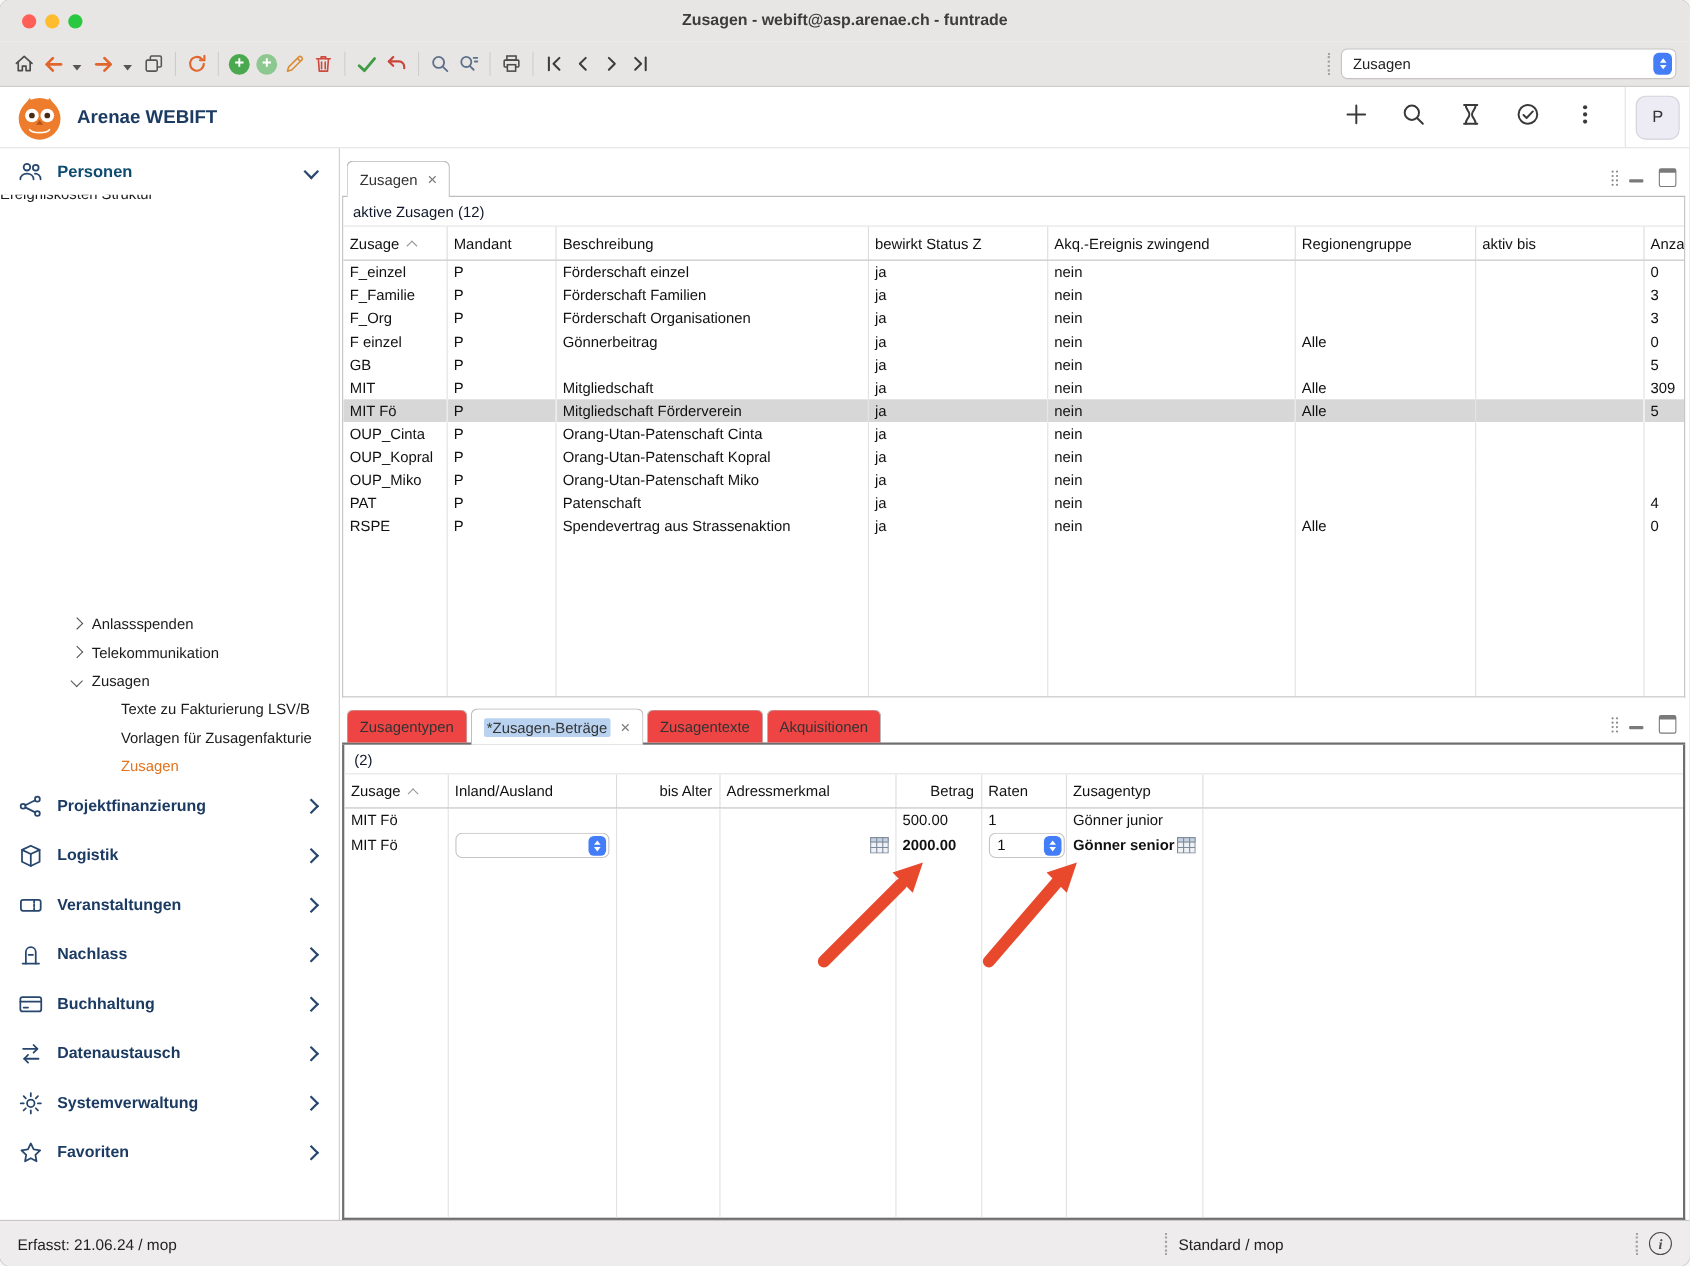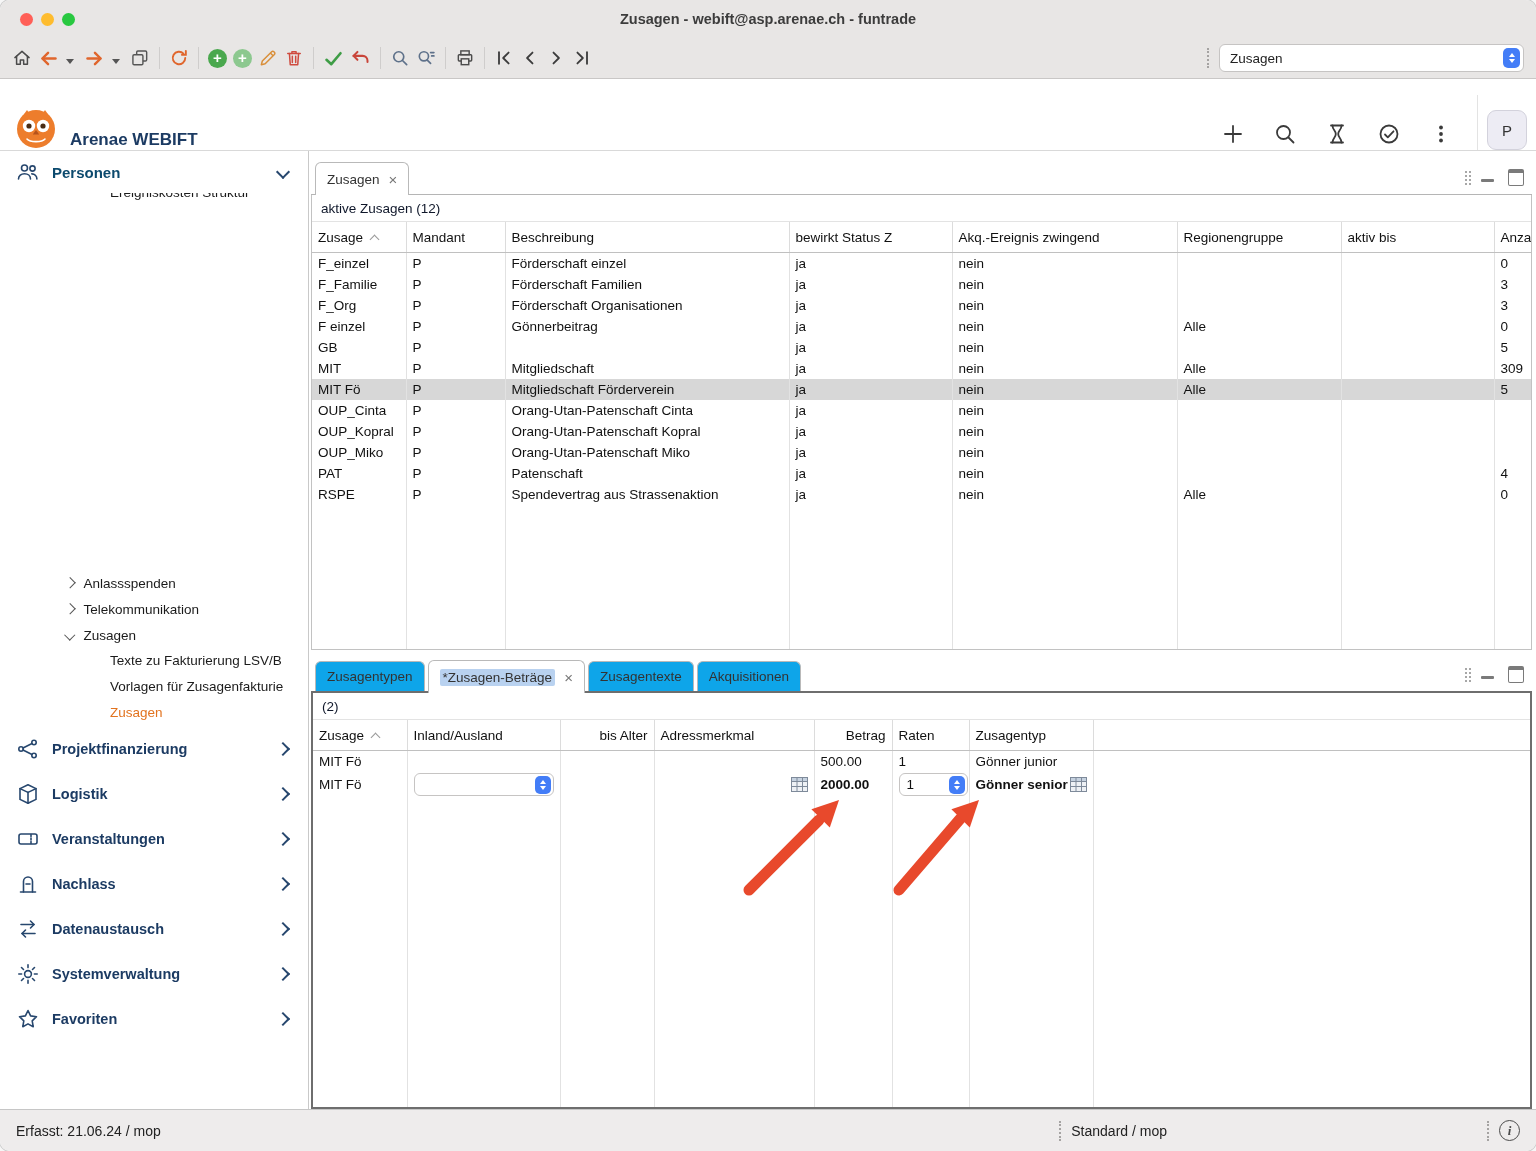--- a/index.html
+++ b/index.html
@@ -21,35 +21,35 @@
   .gplus{width:19px;height:19px;border-radius:50%;background:#4aa84e;color:#fff;font-size:15px;line-height:18px;text-align:center;font-weight:bold;}
   .gplus.light{background:#8cc88f;}
   .toolbar-spacer{flex:1;}
   .dotsep{border-left:2px dotted #a5a3a2;height:20px;margin:0 10px;flex:none;}
   .combo{width:290px;height:26px;background:#fff;border:1px solid #c6c4c3;border-radius:6px;display:flex;align-items:center;justify-content:space-between;padding:0 3px 0 10px;font-size:13.5px;color:#222;flex:none;}
   .stepper{width:17px;height:20px;background:#437df7;border-radius:5px;display:flex;flex-direction:column;align-items:center;justify-content:center;gap:2px;flex:none;}
   .stepper .up{width:0;height:0;border-left:3.5px solid transparent;border-right:3.5px solid transparent;border-bottom:4px solid #fff;}
   .stepper .down{width:0;height:0;border-left:3.5px solid transparent;border-right:3.5px solid transparent;border-top:4px solid #fff;}
 
   
-  .appheader{height:55px;background:#fff;border-bottom:1px solid #d9d9d9;display:flex;align-items:flex-end;padding:16px 0 0 14px;flex:none;}
+  .appheader{height:55px;background:#fff;border-bottom:1px solid #d9d9d9;display:flex;align-items:center;padding:0 0 0 14px;flex:none;}
   .appname{font-size:17px;font-weight:bold;color:#1c3b63;margin-left:12px;}
   .hicons{margin-left:auto;display:flex;align-items:center;gap:28px;padding-right:24px;}
   .hdivider{width:1px;height:55px;background:#e3e3e3;}
   .avatarwrap{width:58px;display:flex;align-items:center;justify-content:center;}
   .avatar{width:38px;height:38px;border-radius:9px;background:#edecf4;border:1px solid #d3d2dc;color:#333;font-size:15px;display:flex;align-items:center;justify-content:center;}
 
   
   .main{flex:1;display:flex;min-height:0;}
   .sidebar{width:308px;border-right:1px solid #c9c9c9;overflow:hidden;flex:none;display:flex;flex-direction:column;background:#fff;}
   .navroot{height:42px;display:flex;align-items:center;padding:0 20px 0 16px;flex:none;}
   .navroot .lbl{font-size:15px;font-weight:bold;color:#0c4a6e;margin-left:12px;flex:1;}
   .tree{height:533px;overflow:hidden;flex:none;}
   .treelist{margin-top:-13px;}
-  .titem{height:26px;line-height:26px;font-size:13.5px;color:#1b1b1b;padding-left:110px;white-space:nowrap;overflow:hidden;}
+  .titem{height:26px;line-height:26px;font-size:13.5px;color:#1b1b1b;white-space:nowrap;overflow:hidden;}
   .tgroup{height:26px;display:flex;align-items:center;gap:10px;padding-left:66px;font-size:13.5px;color:#1b1b1b;}
   .tchild{padding-left:110px;}
   .tchild.sel{color:#e2731f;}
   .chev{width:6.5px;height:6.5px;border-right:1.6px solid #555;border-bottom:1.6px solid #555;display:inline-block;flex:none;}
   .chev.right{transform:rotate(-45deg);}
   .chev.down{transform:rotate(45deg);}
   .chevnav{width:8px;height:8px;border-right:2px solid #27476e;border-bottom:2px solid #27476e;display:inline-block;flex:none;}
   .chevnav.right{transform:rotate(-45deg);}
   .chevnav.down{transform:rotate(45deg);}
   .navsec{height:45px;display:flex;align-items:center;padding:0 20px 0 16px;}
@@ -57,21 +57,21 @@
   .nico circle,.nico path,.nico rect,.nico line,.nico polyline{stroke:#27476e;fill:none;stroke-width:1.6;stroke-linecap:round;stroke-linejoin:round;}
 
   .content{flex:1;min-width:0;display:flex;flex-direction:column;padding:10px 4px 0 2px;background:#fff;}
 
   
   .panel{display:flex;flex-direction:column;position:relative;}
   .top-panel{height:489px;flex:none;}
   .bottom-panel{flex:1;margin-top:8px;min-height:0;}
   .tabbar{height:33px;display:flex;align-items:flex-end;padding-left:4px;position:relative;border-bottom:1px solid #b5b5b5;flex:none;}
   .bottom-panel .tabbar{border-bottom:2px solid #6e6e6e;}
-  .tab{height:29px;display:flex;align-items:center;padding:0 11px;font-size:13.5px;color:#333;border:1px solid #b9b9b9;border-bottom:none;border-radius:6px 6px 0 0;margin-right:3px;background:#0ea5e9;}
+  .tab{height:29px;display:flex;align-items:center;padding:0 11px;font-size:13.5px;color:#333;border:1px solid #b9b9b9;border-bottom:none;border-radius:6px 6px 0 0;margin-right:3px;background:#ef4444;}
   .tab.active{background:#fff;height:32px;margin-bottom:-1px;z-index:2;}
   .bottom-panel .tab.active{margin-bottom:-2px;}
   .tab-close{color:#777;font-size:15px;margin-left:9px;}
   .sel-blue{background:#b9d2f0;padding:1px 3px;border-radius:2px;}
   .panel-controls{position:absolute;right:8px;top:8px;display:flex;align-items:center;gap:14px;}
   .dots8{width:2px;height:2px;background:#8a8a8a;border-radius:50%;box-shadow:4px 0 0 #8a8a8a,0 4px 0 #8a8a8a,4px 4px 0 #8a8a8a,0 8px 0 #8a8a8a,4px 8px 0 #8a8a8a,0 12px 0 #8a8a8a,4px 12px 0 #8a8a8a;margin-bottom:12px;}
   .minbar{width:13px;height:3px;background:#7a7a7a;border-radius:1px;margin-top:6px;}
   .maxwin{width:14px;height:12px;border:1.5px solid #7a7a7a;border-top-width:4px;border-radius:2px;}
   .panel-box{flex:1;border:1px solid #c2c2c2;border-top:none;min-height:0;display:flex;flex-direction:column;overflow:hidden;background:#fff;}
   .bottom-panel .panel-box{border:2px solid #6e6e6e;border-top:none;}
@@ -418,20 +418,29 @@
         <span class="lbl">Veranstaltungen</span>
         <span class="chevnav right"></span>
       </div>
       <div class="navsec">
         <svg class="nico" width="24" height="24" viewBox="0 0 24 24">
             <path d="M7.5 20V9.5a4.5 4.5 0 019 0V20"></path>
             <path d="M4.5 20h15"></path>
             <path d="M10 12h4"></path>
           </svg>
         <span class="lbl">Nachlass</span>
+        <span class="chevnav right"></span>
+      </div>
+      <div class="navsec">
+        <svg class="nico" width="24" height="24" viewBox="0 0 24 24">
+            <rect x="2.5" y="5.5" width="19" height="13" rx="2"></rect>
+            <path d="M2.5 9.5h19"></path>
+            <path d="M5.5 15h4"></path>
+          </svg>
+        <span class="lbl">Buchhaltung</span>
         <span class="chevnav right"></span>
       </div>
       <div class="navsec">
         <svg class="nico" width="24" height="24" viewBox="0 0 24 24">
             <path d="M5 7.5h13"></path>
             <path d="M14.5 4l3.5 3.5L14.5 11"></path>
             <path d="M19 16.5H6"></path>
             <path d="M9.5 13L6 16.5 9.5 20"></path>
           </svg>
         <span class="lbl">Datenaustausch</span>

